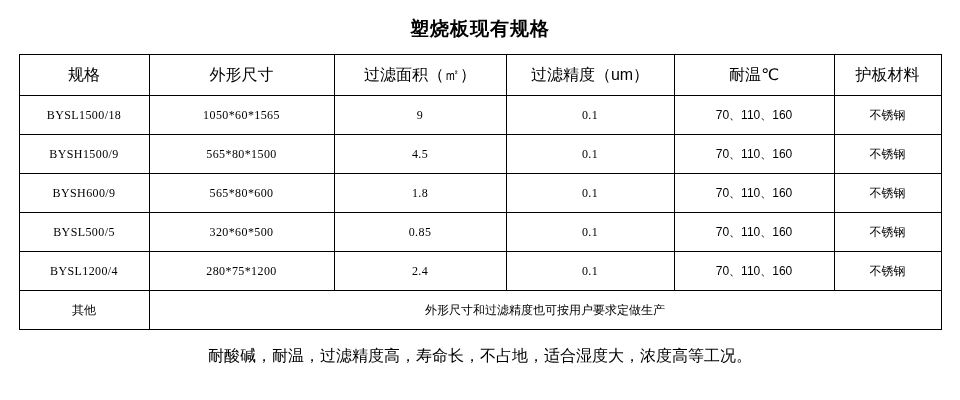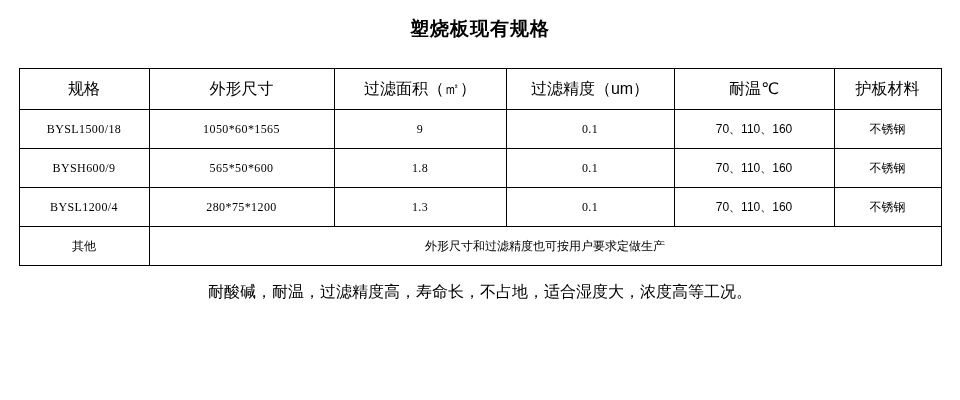--- a/index.html
+++ b/index.html
@@ -25,21 +25,21 @@
     font-size: 19px;
     font-weight: bold;
     letter-spacing: 1px;
     padding-top: 16px;
     padding-bottom: 12px;
     font-family: "Liberation Sans", "DejaVu Sans", sans-serif;
   }
   table.spec {
     border-collapse: collapse;
     width: 922px;
-    margin: 14px auto;
+    margin: 0 auto;
     table-layout: fixed;
   }
   table.spec td, table.spec th {
     border: 1px solid #000000;
     text-align: center;
     vertical-align: middle;
     font-size: 12px;
     font-weight: normal;
     padding: 0;
     height: 38px;
@@ -115,31 +115,47 @@
     <tbody>
       <tr>
         <td class="cell-mono">BYSL1500/18</td>
         <td class="cell-mono">1050*60*1565</td>
         <td class="cell-mono">9</td>
         <td class="cell-mono">0.1</td>
         <td class="cell-cjk">70、110、160</td>
         <td class="cell-cjk">不锈钢</td>
       </tr>
       <tr>
+        <td class="cell-mono">BYSH1500/9</td>
+        <td class="cell-mono">565*80*1500</td>
+        <td class="cell-mono">4.5</td>
+        <td class="cell-mono">0.1</td>
+        <td class="cell-cjk">70、110、160</td>
+        <td class="cell-cjk">不锈钢</td>
+      </tr>
+      <tr>
         <td class="cell-mono">BYSH600/9</td>
-        <td class="cell-mono">565*50*600</td>
+        <td class="cell-mono">565*80*600</td>
         <td class="cell-mono">1.8</td>
+        <td class="cell-mono">0.1</td>
+        <td class="cell-cjk">70、110、160</td>
+        <td class="cell-cjk">不锈钢</td>
+      </tr>
+      <tr>
+        <td class="cell-mono">BYSL500/5</td>
+        <td class="cell-mono">320*60*500</td>
+        <td class="cell-mono">0.85</td>
         <td class="cell-mono">0.1</td>
         <td class="cell-cjk">70、110、160</td>
         <td class="cell-cjk">不锈钢</td>
       </tr>
       <tr>
         <td class="cell-mono">BYSL1200/4</td>
         <td class="cell-mono">280*75*1200</td>
-        <td class="cell-mono">1.3</td>
+        <td class="cell-mono">2.4</td>
         <td class="cell-mono">0.1</td>
         <td class="cell-cjk">70、110、160</td>
         <td class="cell-cjk">不锈钢</td>
       </tr>
       <tr>
         <td class="other-label">其他</td>
         <td class="other-note" colspan="5">外形尺寸和过滤精度也可按用户要求定做生产</td>
       </tr>
     </tbody>
   </table>

